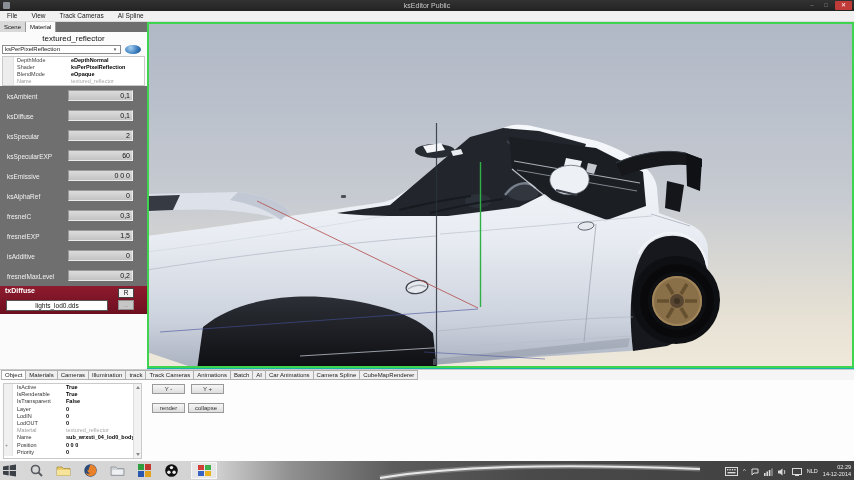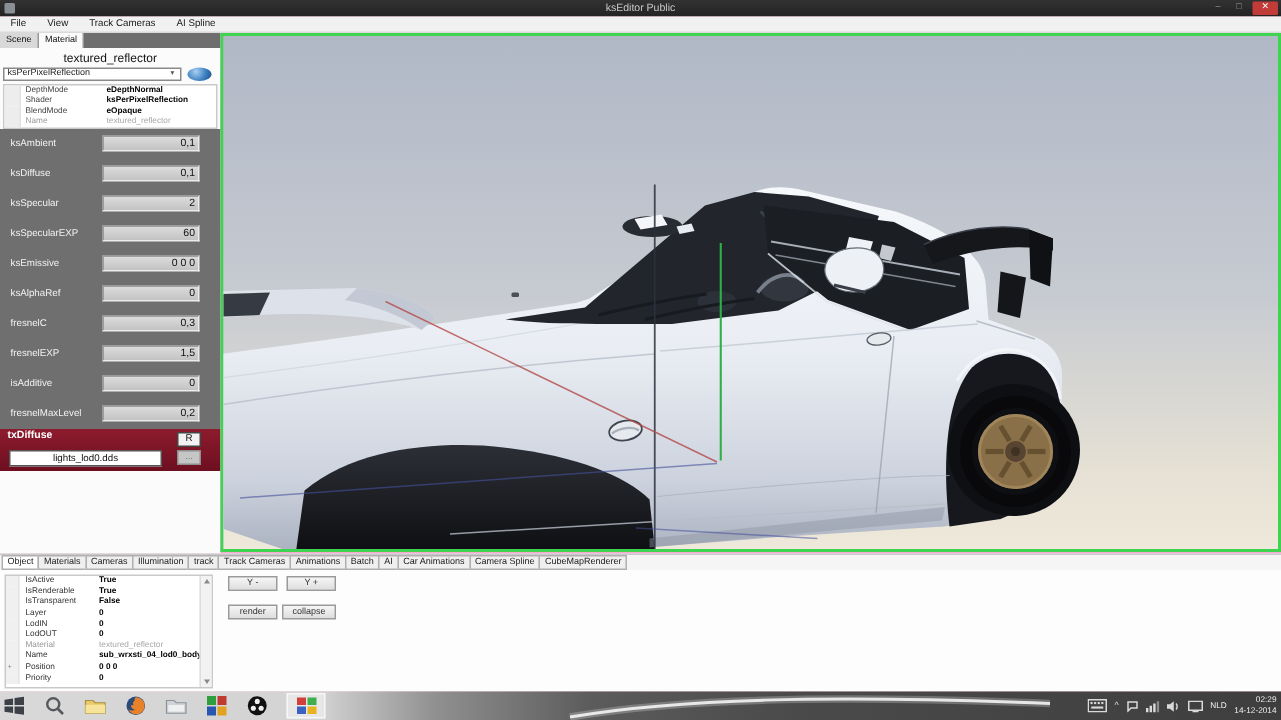--- a/index.html
+++ b/index.html
@@ -1,17 +1,17 @@
 <!DOCTYPE html>
 <html><head>
 <meta charset="utf-8">
 <style>
   * { margin:0; padding:0; box-sizing:border-box; }
   body { background:#000; font-family:"Liberation Sans", sans-serif; }
-  #screen { position:relative; width:854px; height:480px; background:#f9a8d4; overflow:hidden; font-family:"Liberation Sans", sans-serif; }
+  #screen { position:relative; width:854px; height:480px; background:#14b8a6; overflow:hidden; font-family:"Liberation Sans", sans-serif; }
 
   
   .titlebar { position:absolute; left:0; top:0; width:854px; height:11px; background:linear-gradient(#323232,#232323); }
   .tb-appicon { position:absolute; left:3px; top:2px; width:7px; height:7px; background:#8a8f96; border-radius:1px; }
   .tb-title { position:absolute; left:0; right:0; top:0; text-align:center; font-size:7px; line-height:11px; color:#c9c9c9; }
   .tb-min, .tb-max { position:absolute; top:1px; width:12px; height:9px; color:#9f9f9f; font-size:6px; line-height:9px; text-align:center; }
   .tb-min { right:36px; } .tb-max { right:22px; }
   .tb-close { position:absolute; right:2px; top:1px; width:17px; height:9px; background:#c13c38; border-radius:1px; color:#fff; font-size:6px; line-height:9px; text-align:center; }
 
   

